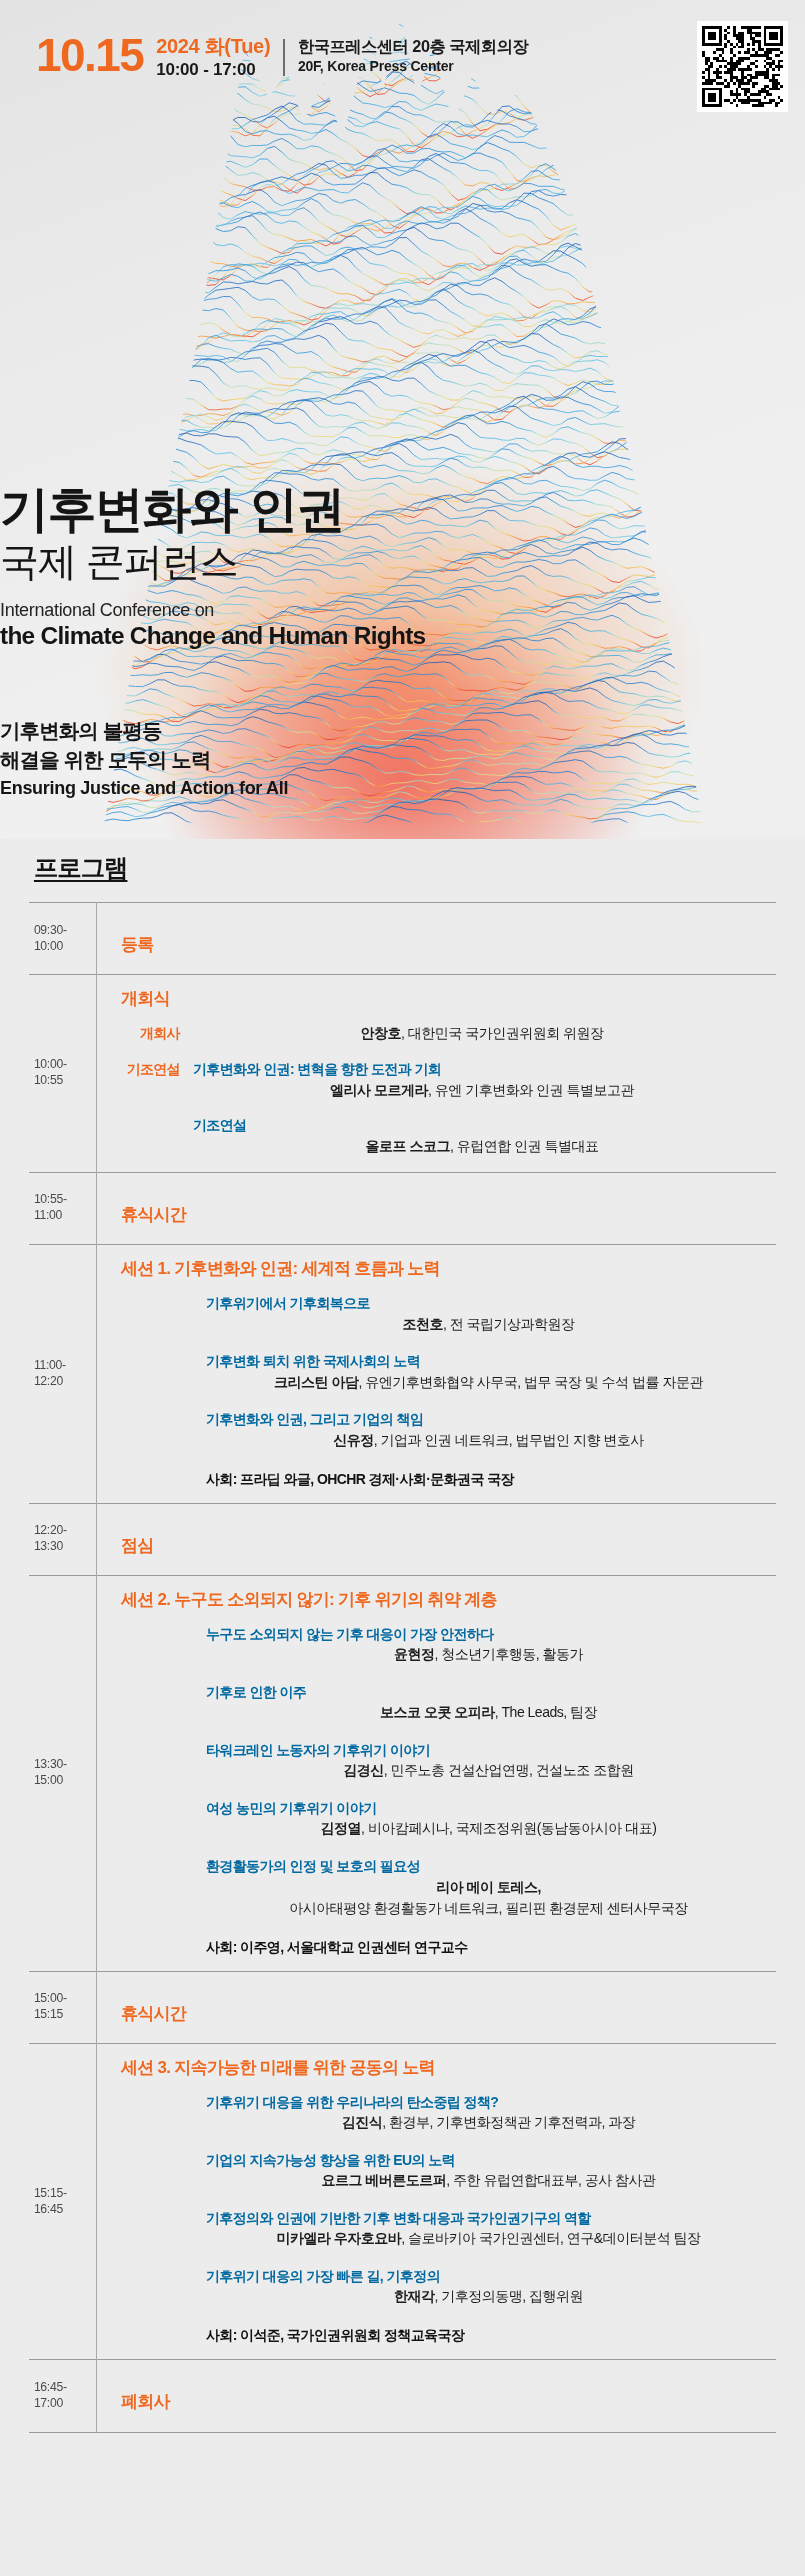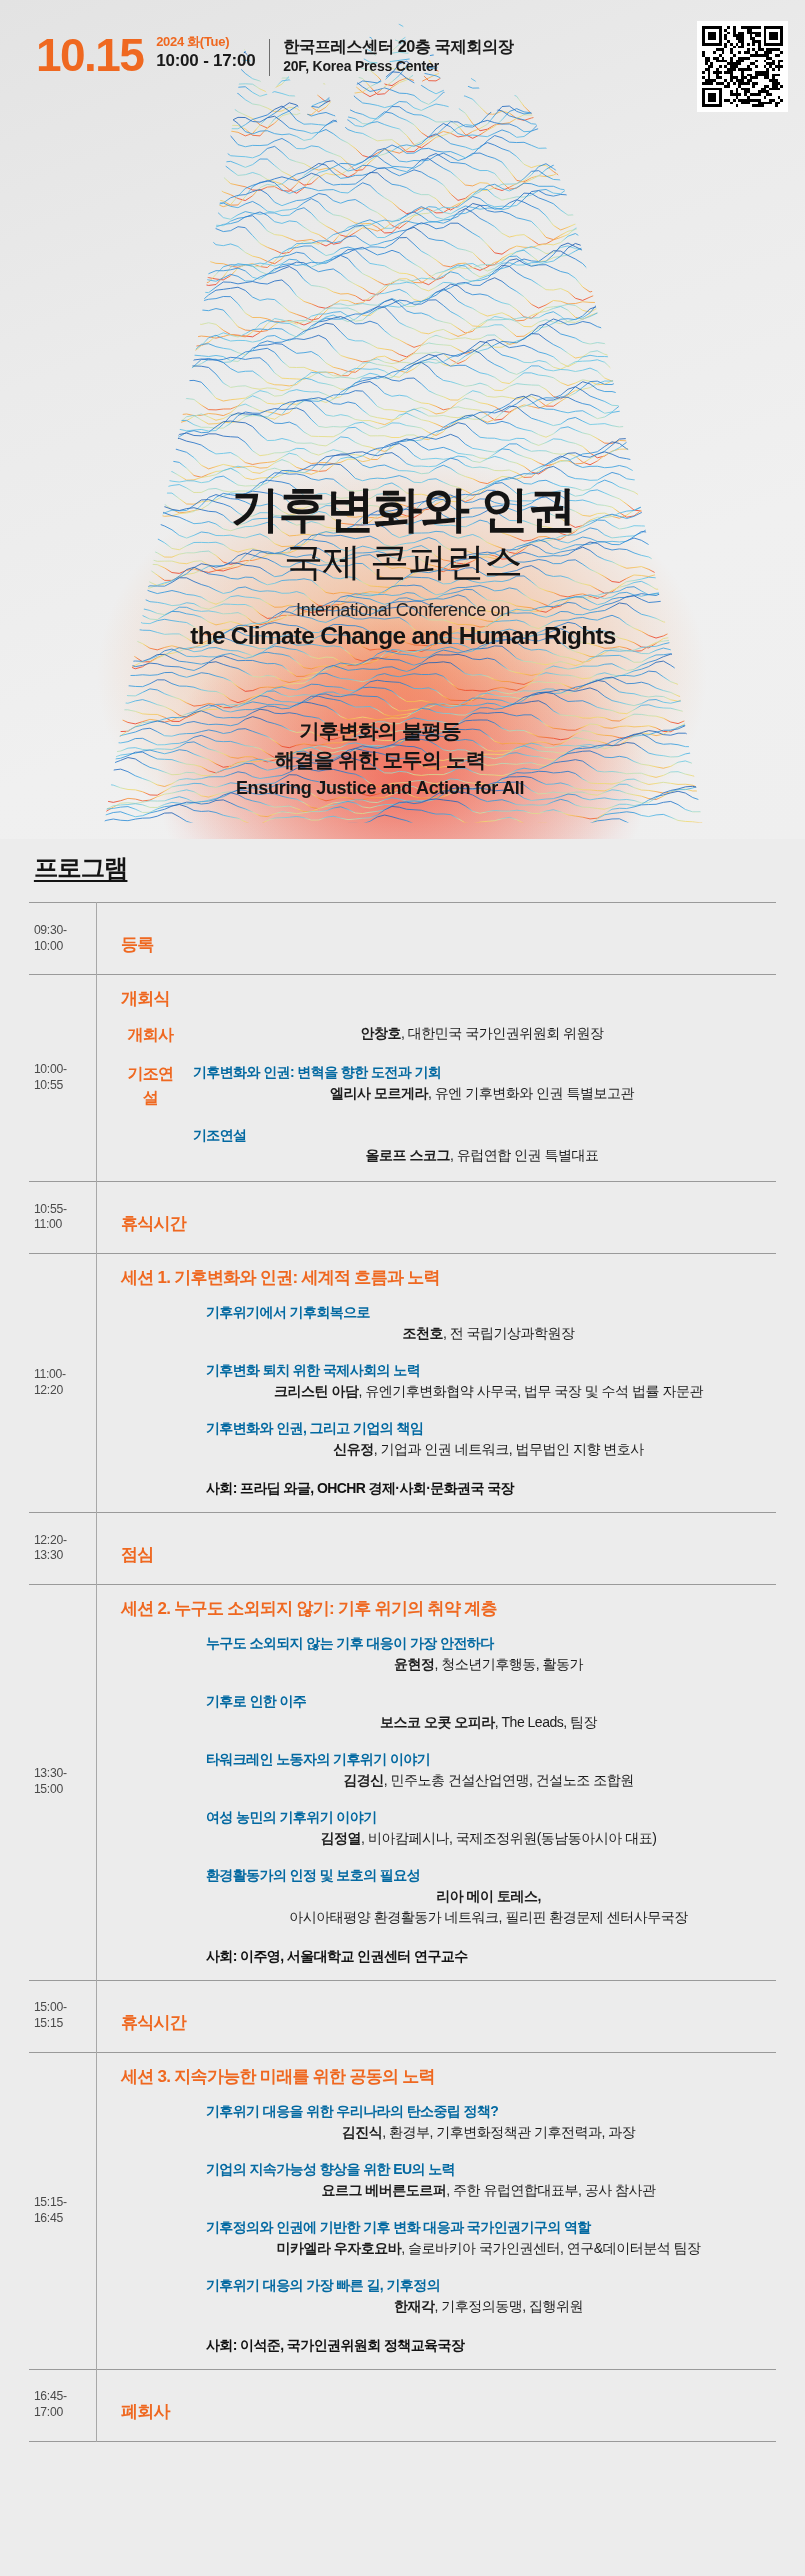--- a/index.html
+++ b/index.html
@@ -57,21 +57,21 @@
     letter-spacing: -1.6px;
     line-height: 1;
     margin-top: 11.4px;
   }
   .hdr-when {
     margin-left: 13px;
     margin-top: 13px;
     line-height: 1.25;
   }
   .hdr-when .l1 {
-    font-size: 13px; font-weight: 800; color: #ef6820; letter-spacing: -0.3px;
+    font-size: 20px; font-weight: 800; color: #ef6820; letter-spacing: -0.3px;
   }
   .hdr-when .l2 {
     font-size: 17px; font-weight: 800; color: #1a1a1a; letter-spacing: -0.2px;
   }
   .hdr-div {
     width: 1.6px; height: 37px;
     background: #6d6d6d;
     margin: 18px 13px 0 13px;
   }
   .hdr-where { margin-top: 14.7px; line-height: 1.3; }
@@ -87,21 +87,20 @@
     background: #fff;
     padding: 4.9px;
   }
   .qr-box svg { display:block; width:100%; height:100%; }
 
   
   .title-block {
     position: absolute;
     left: 0; top: 482px;
     width: 806px;
-    text-align: center;
     z-index: 5;
   }
   .t-ko-1 {
     font-size: 49px; font-weight: 800; color: #141414;
     letter-spacing: -1.6px; line-height: 1.12;
   }
   .t-ko-2 {
     font-size: 39px; font-weight: 500; color: #141414;
     letter-spacing: -1px; line-height: 1.25; margin-top: 1.6px;
   }
@@ -111,21 +110,21 @@
   }
   .t-en-2 {
     font-size: 24.4px; font-weight: 800; color: #141414;
     letter-spacing: -0.7px; margin-top: 0.8px;
   }
 
   .sub-block {
     position: absolute;
     left: 0; top: 717px;
     width: 760px;
-    text-align: center;
+    text-align: left;
     z-index: 5;
   }
   .s-ko-1, .s-ko-2 {
     font-size: 20.4px; font-weight: 800; color: #151515;
     letter-spacing: -0.8px; line-height: 1.42;
   }
   .s-en {
     font-size: 18px; font-weight: 800; color: #151515;
     letter-spacing: -0.3px; margin-top: 3.3px;
   }
@@ -185,23 +184,23 @@
   .blk-title.session { font-size: 17px; }
 
   .items { margin-top: 13px; }
 
   .item { display: flex; margin-bottom: 14.7px; }
   .item:last-child { margin-bottom: 1.6px; }
 
   .item-tag {
     width: 72px;
     flex: 0 0 72px;
-    text-align: center;
+    text-align: right;
     padding-right: 13px;
-    font-size: 16px;
+    font-size: 14px;
     font-weight: 800;
     color: #ef6820;
     letter-spacing: -0.7px;
     line-height: 1.5;
   }
   .item-tag.blank { color: transparent; }
 
   .item-body { flex: 1 1 auto; }
   .item-body.indent { margin-left: 85px; }
 

